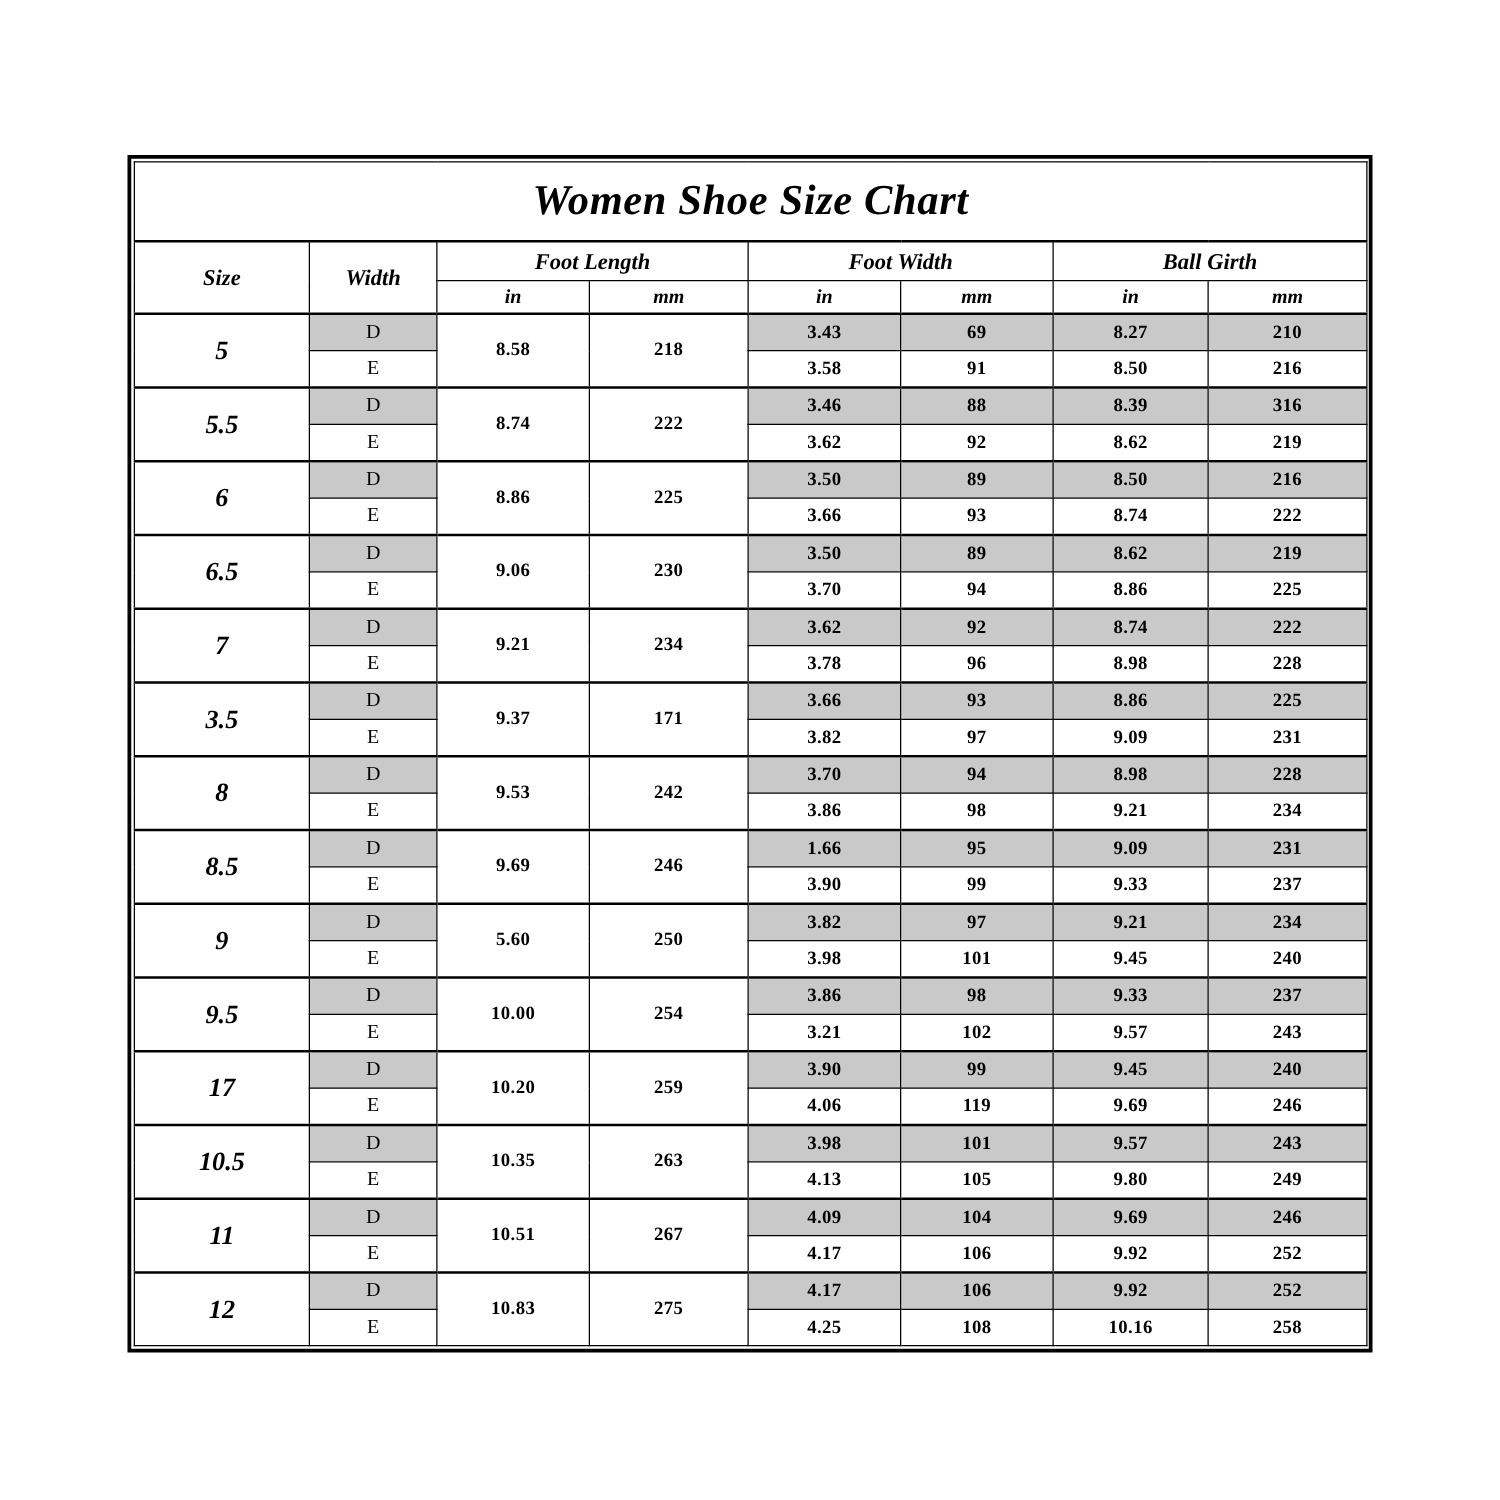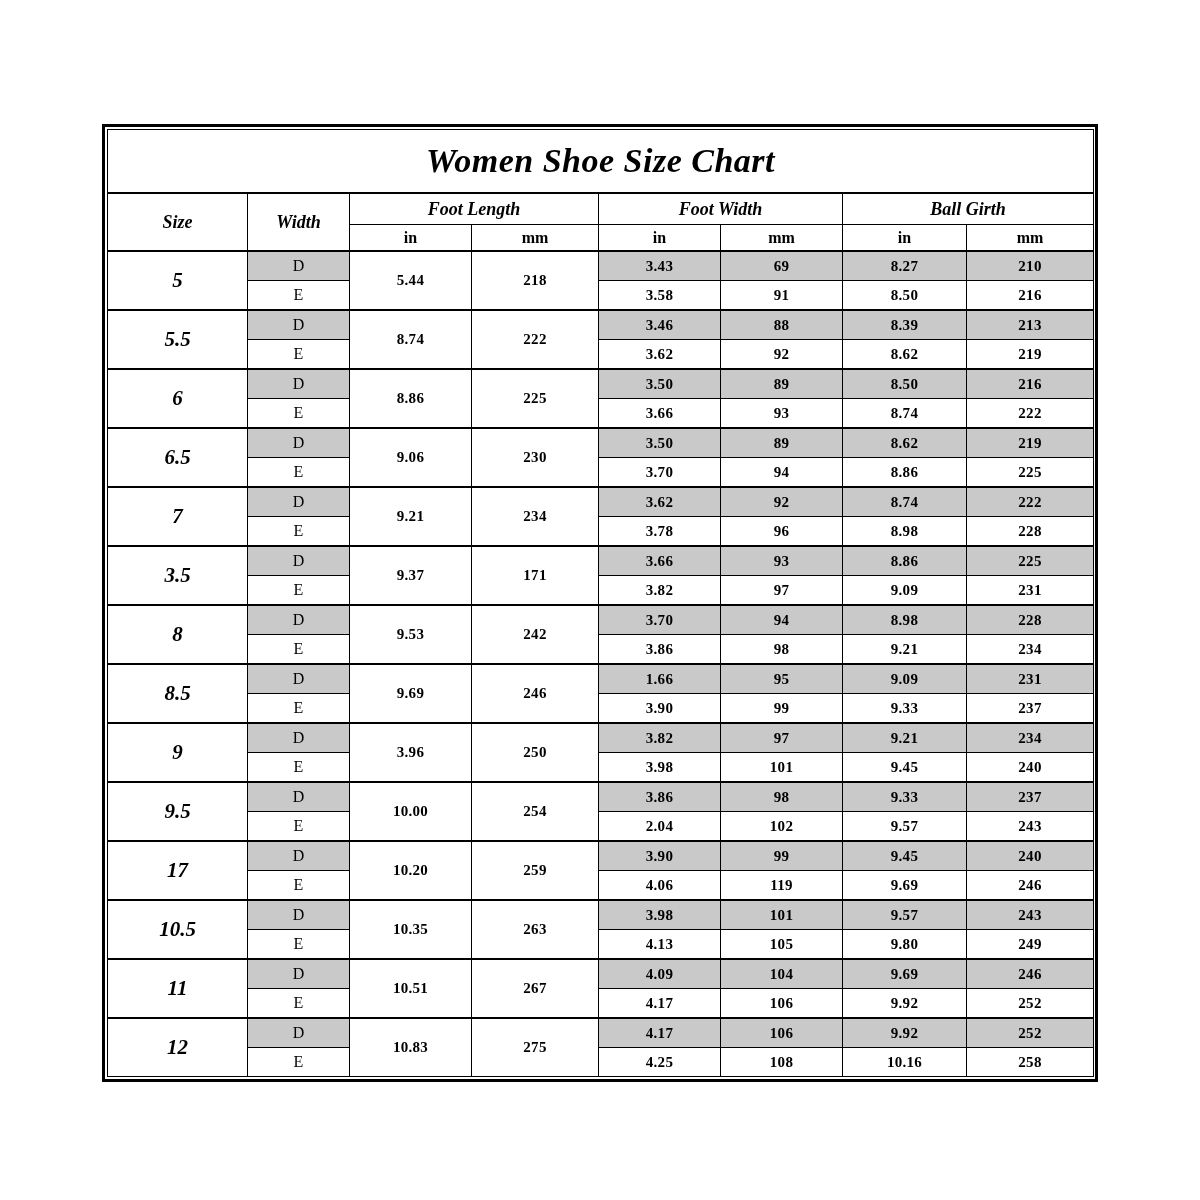--- a/index.html
+++ b/index.html
@@ -43,20 +43,21 @@
     border-bottom: 2px solid #000000 !important;
   }
   .group-header {
     height: 30px;
     font-style: italic;
     font-weight: bold;
     font-size: 18px;
   }
   .sub-header {
     height: 25px;
+    font-style: italic;
     font-weight: bold;
     font-size: 16px;
   }
   tbody td { height: 28px; }
   tbody .size-cell {
     font-style: italic;
     font-weight: bold;
     font-size: 21px;
   }
   tbody .width-cell { font-size: 16px; }
@@ -101,21 +102,21 @@
         <th class="sub-header">in</th>
         <th class="sub-header">mm</th>
         <th class="sub-header">in</th>
         <th class="sub-header">mm</th>
       </tr>
     </thead>
     <tbody>
         <tr class="group-start">
           <td class="size-cell" rowspan="2">5</td>
           <td class="width-cell shaded">D</td>
-          <td class="data-cell" rowspan="2">5.44</td>
+          <td class="data-cell" rowspan="2">8.58</td>
           <td class="data-cell" rowspan="2">218</td>
           <td class="data-cell shaded">3.43</td>
           <td class="data-cell shaded">69</td>
           <td class="data-cell shaded">8.27</td>
           <td class="data-cell shaded">210</td>
         </tr>
         <tr>
           <td class="width-cell">E</td>
           <td class="data-cell">3.58</td>
           <td class="data-cell">91</td>
@@ -123,21 +124,21 @@
           <td class="data-cell">216</td>
         </tr>
         <tr class="group-start">
           <td class="size-cell" rowspan="2">5.5</td>
           <td class="width-cell shaded">D</td>
           <td class="data-cell" rowspan="2">8.74</td>
           <td class="data-cell" rowspan="2">222</td>
           <td class="data-cell shaded">3.46</td>
           <td class="data-cell shaded">88</td>
           <td class="data-cell shaded">8.39</td>
-          <td class="data-cell shaded">213</td>
+          <td class="data-cell shaded">316</td>
         </tr>
         <tr>
           <td class="width-cell">E</td>
           <td class="data-cell">3.62</td>
           <td class="data-cell">92</td>
           <td class="data-cell">8.62</td>
           <td class="data-cell">219</td>
         </tr>
         <tr class="group-start">
           <td class="size-cell" rowspan="2">6</td>
@@ -237,21 +238,21 @@
         <tr>
           <td class="width-cell">E</td>
           <td class="data-cell">3.90</td>
           <td class="data-cell">99</td>
           <td class="data-cell">9.33</td>
           <td class="data-cell">237</td>
         </tr>
         <tr class="group-start">
           <td class="size-cell" rowspan="2">9</td>
           <td class="width-cell shaded">D</td>
-          <td class="data-cell" rowspan="2">3.96</td>
+          <td class="data-cell" rowspan="2">5.60</td>
           <td class="data-cell" rowspan="2">250</td>
           <td class="data-cell shaded">3.82</td>
           <td class="data-cell shaded">97</td>
           <td class="data-cell shaded">9.21</td>
           <td class="data-cell shaded">234</td>
         </tr>
         <tr>
           <td class="width-cell">E</td>
           <td class="data-cell">3.98</td>
           <td class="data-cell">101</td>
@@ -263,21 +264,21 @@
           <td class="width-cell shaded">D</td>
           <td class="data-cell" rowspan="2">10.00</td>
           <td class="data-cell" rowspan="2">254</td>
           <td class="data-cell shaded">3.86</td>
           <td class="data-cell shaded">98</td>
           <td class="data-cell shaded">9.33</td>
           <td class="data-cell shaded">237</td>
         </tr>
         <tr>
           <td class="width-cell">E</td>
-          <td class="data-cell">2.04</td>
+          <td class="data-cell">3.21</td>
           <td class="data-cell">102</td>
           <td class="data-cell">9.57</td>
           <td class="data-cell">243</td>
         </tr>
         <tr class="group-start">
           <td class="size-cell" rowspan="2">17</td>
           <td class="width-cell shaded">D</td>
           <td class="data-cell" rowspan="2">10.20</td>
           <td class="data-cell" rowspan="2">259</td>
           <td class="data-cell shaded">3.90</td>

